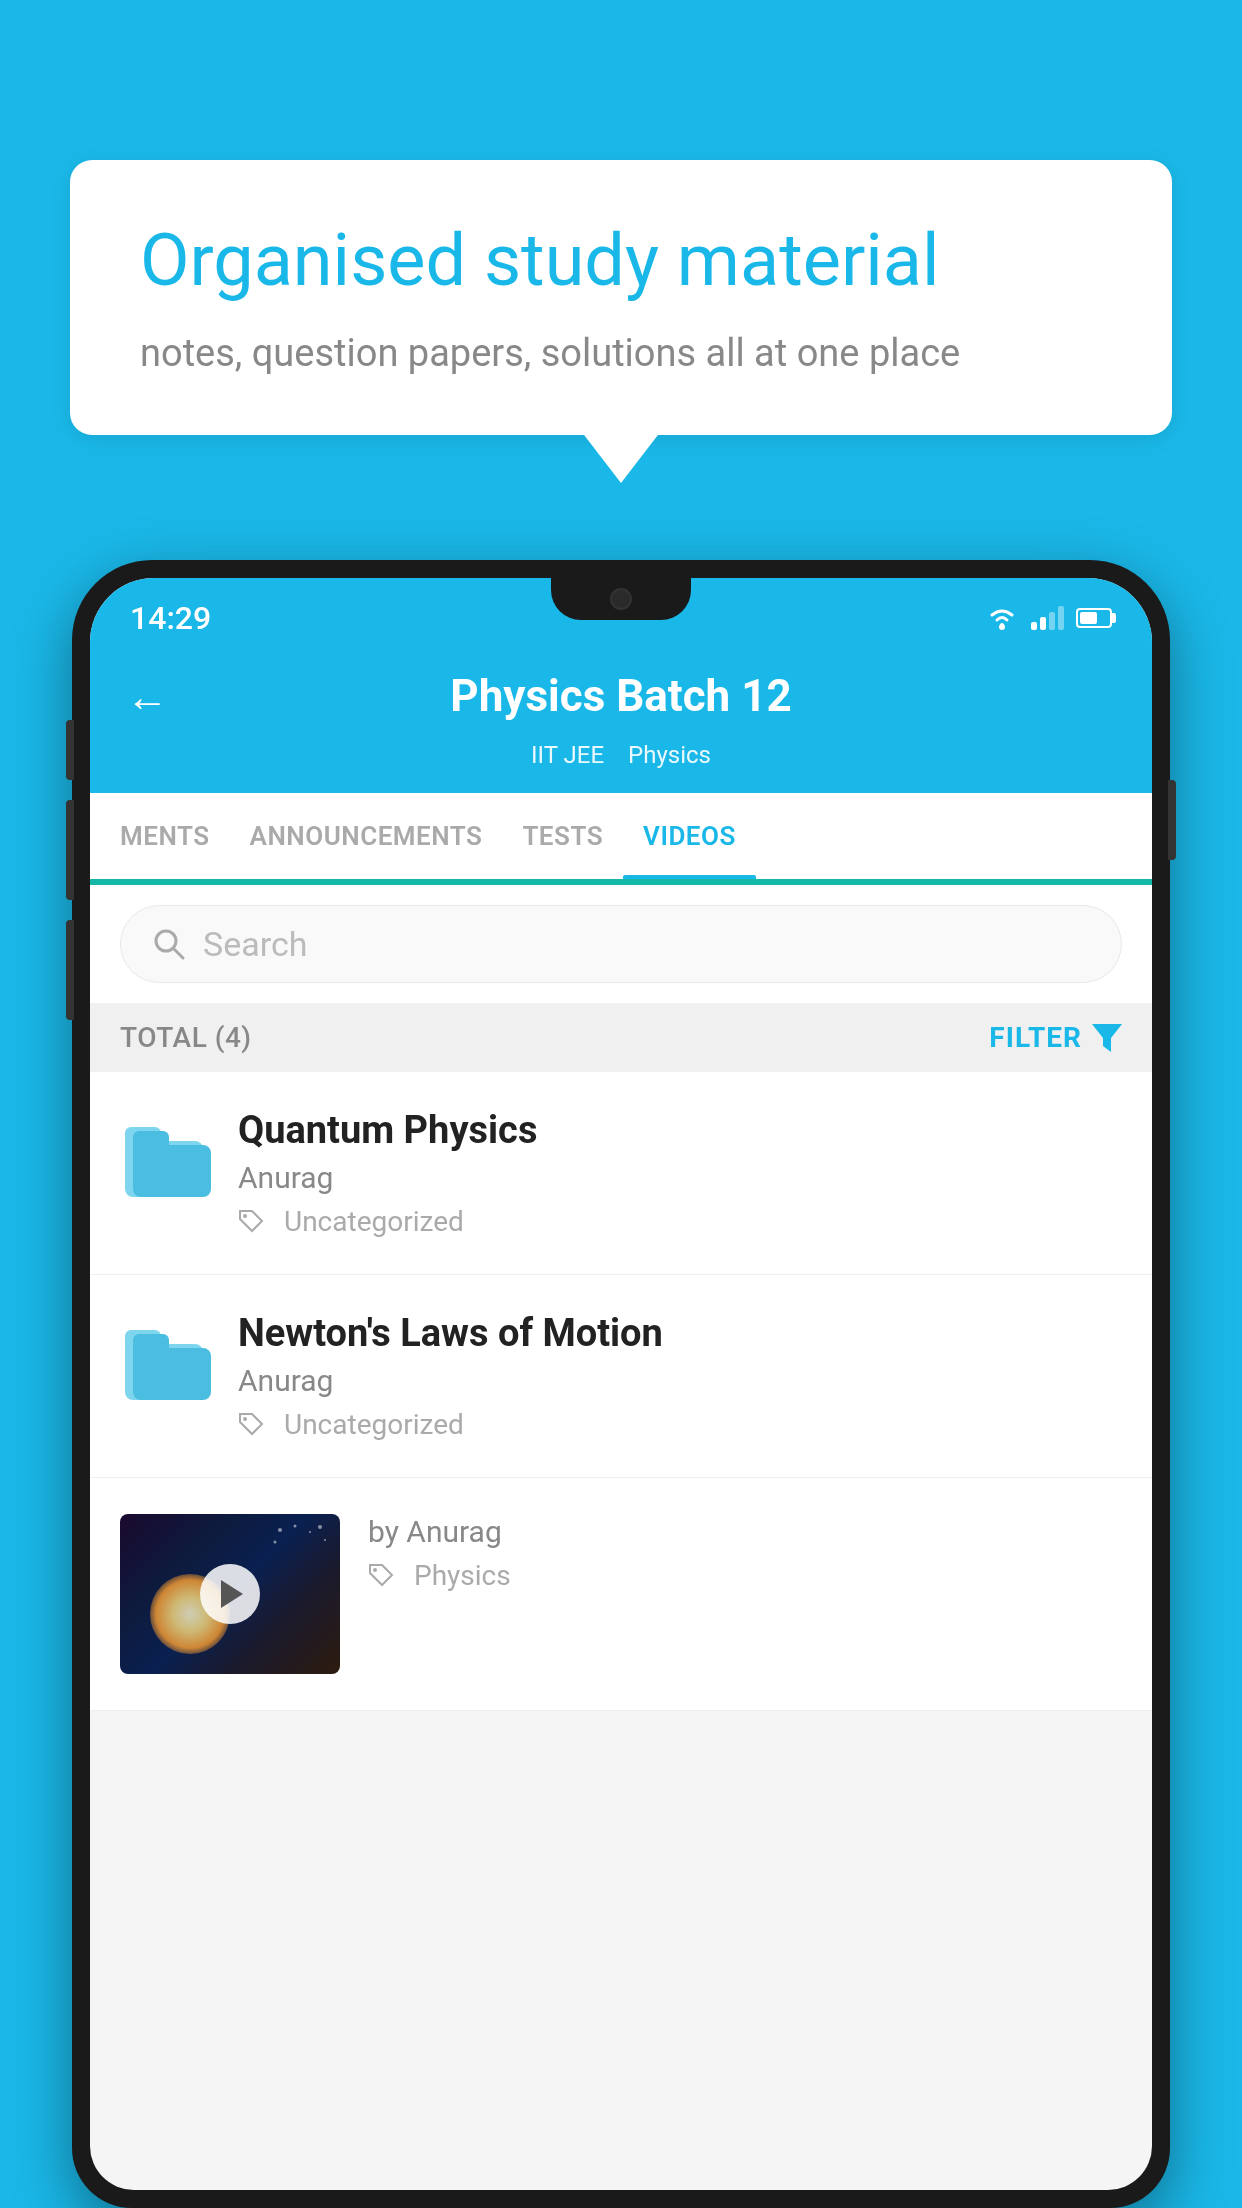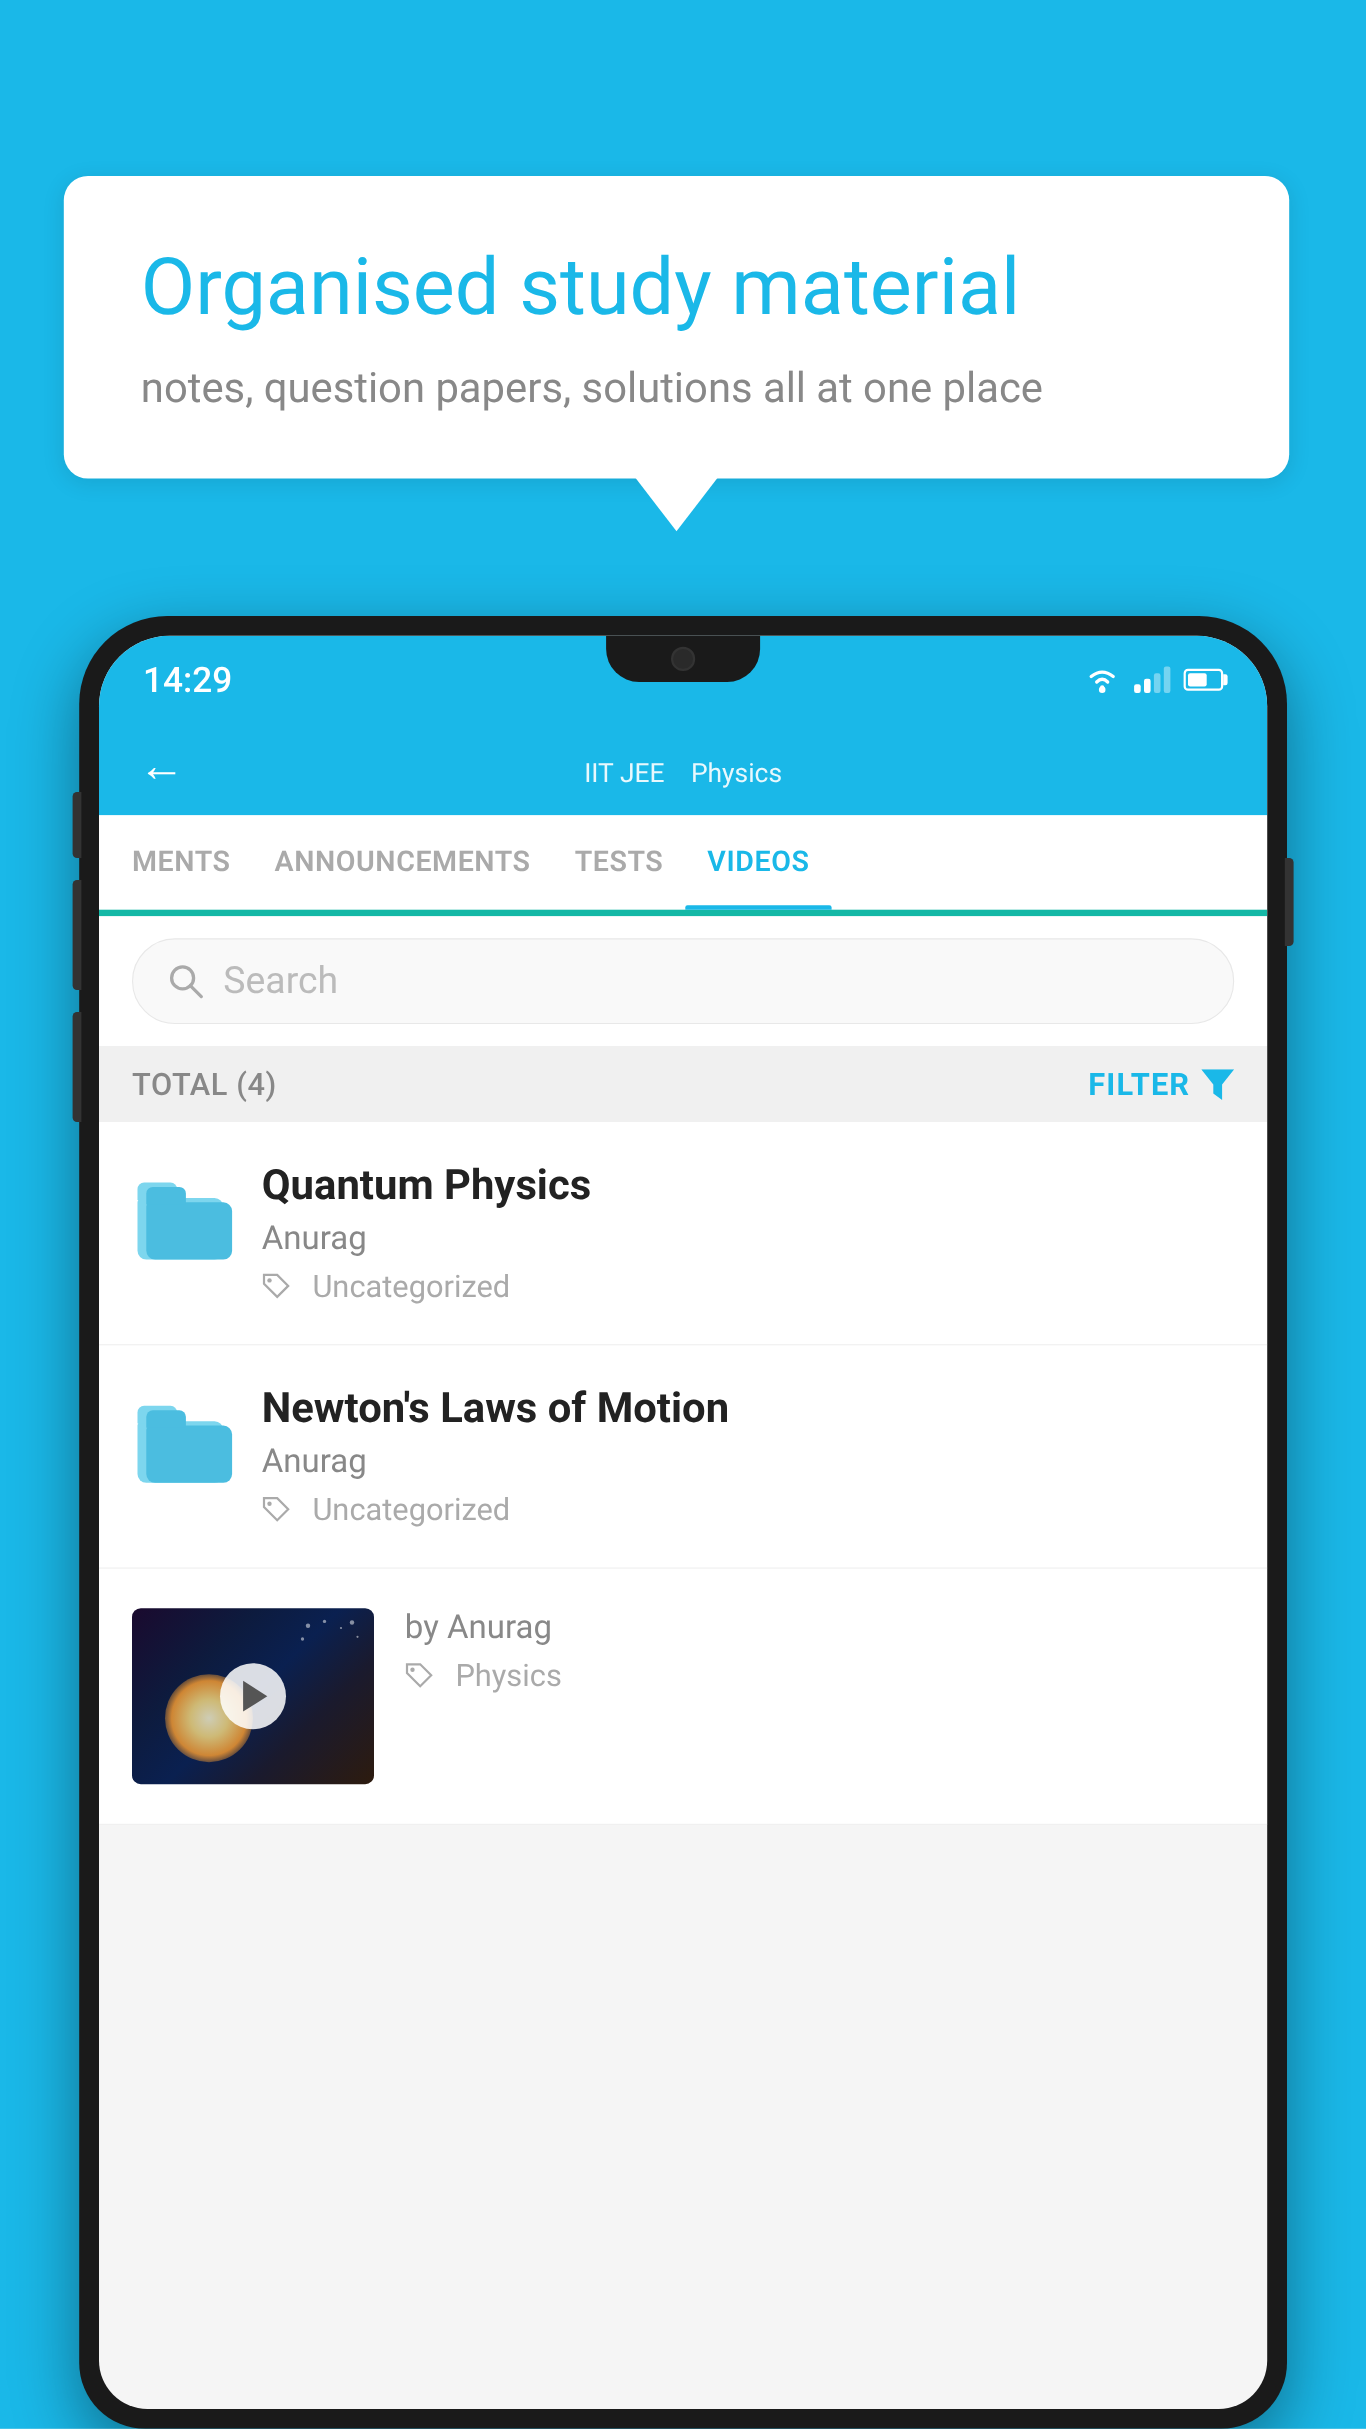--- a/index.html
+++ b/index.html
@@ -9,21 +9,21 @@
       background-color: #1AB8E8;
       font-family: 'Roboto', Arial, sans-serif;
       overflow: hidden;
       position: relative;
     }
 
     
     .speech-bubble-container {
       position: absolute;
       top: 160px;
-      left: 58px;
+      left: 70px;
       right: 70px;
       border-radius: 22px;
     }
     .speech-bubble {
       background: white;
       border-radius: 22px;
       padding: 60px 70px;
       box-shadow: 0 4px 20px rgba(0,0,0,0.1);
       position: relative;
     }
@@ -483,20 +483,21 @@
         </div>
 
         <div class="status-icon-battery">
           <div class="battery-fill"></div>
         </div>
       </div>
     </div>
 
     <div class="app-header">
       <div class="app-header-back">←</div>
+      <div class="app-header-title">Physics Batch 12</div>
       <div class="app-header-subtitle">
         <span>IIT JEE</span>
         <span>Physics</span>
       </div>
     </div>
 
     <div class="tabs-container">
       <div class="tab-item">MENTS</div>
       <div class="tab-item">ANNOUNCEMENTS</div>
       <div class="tab-item">TESTS</div>

